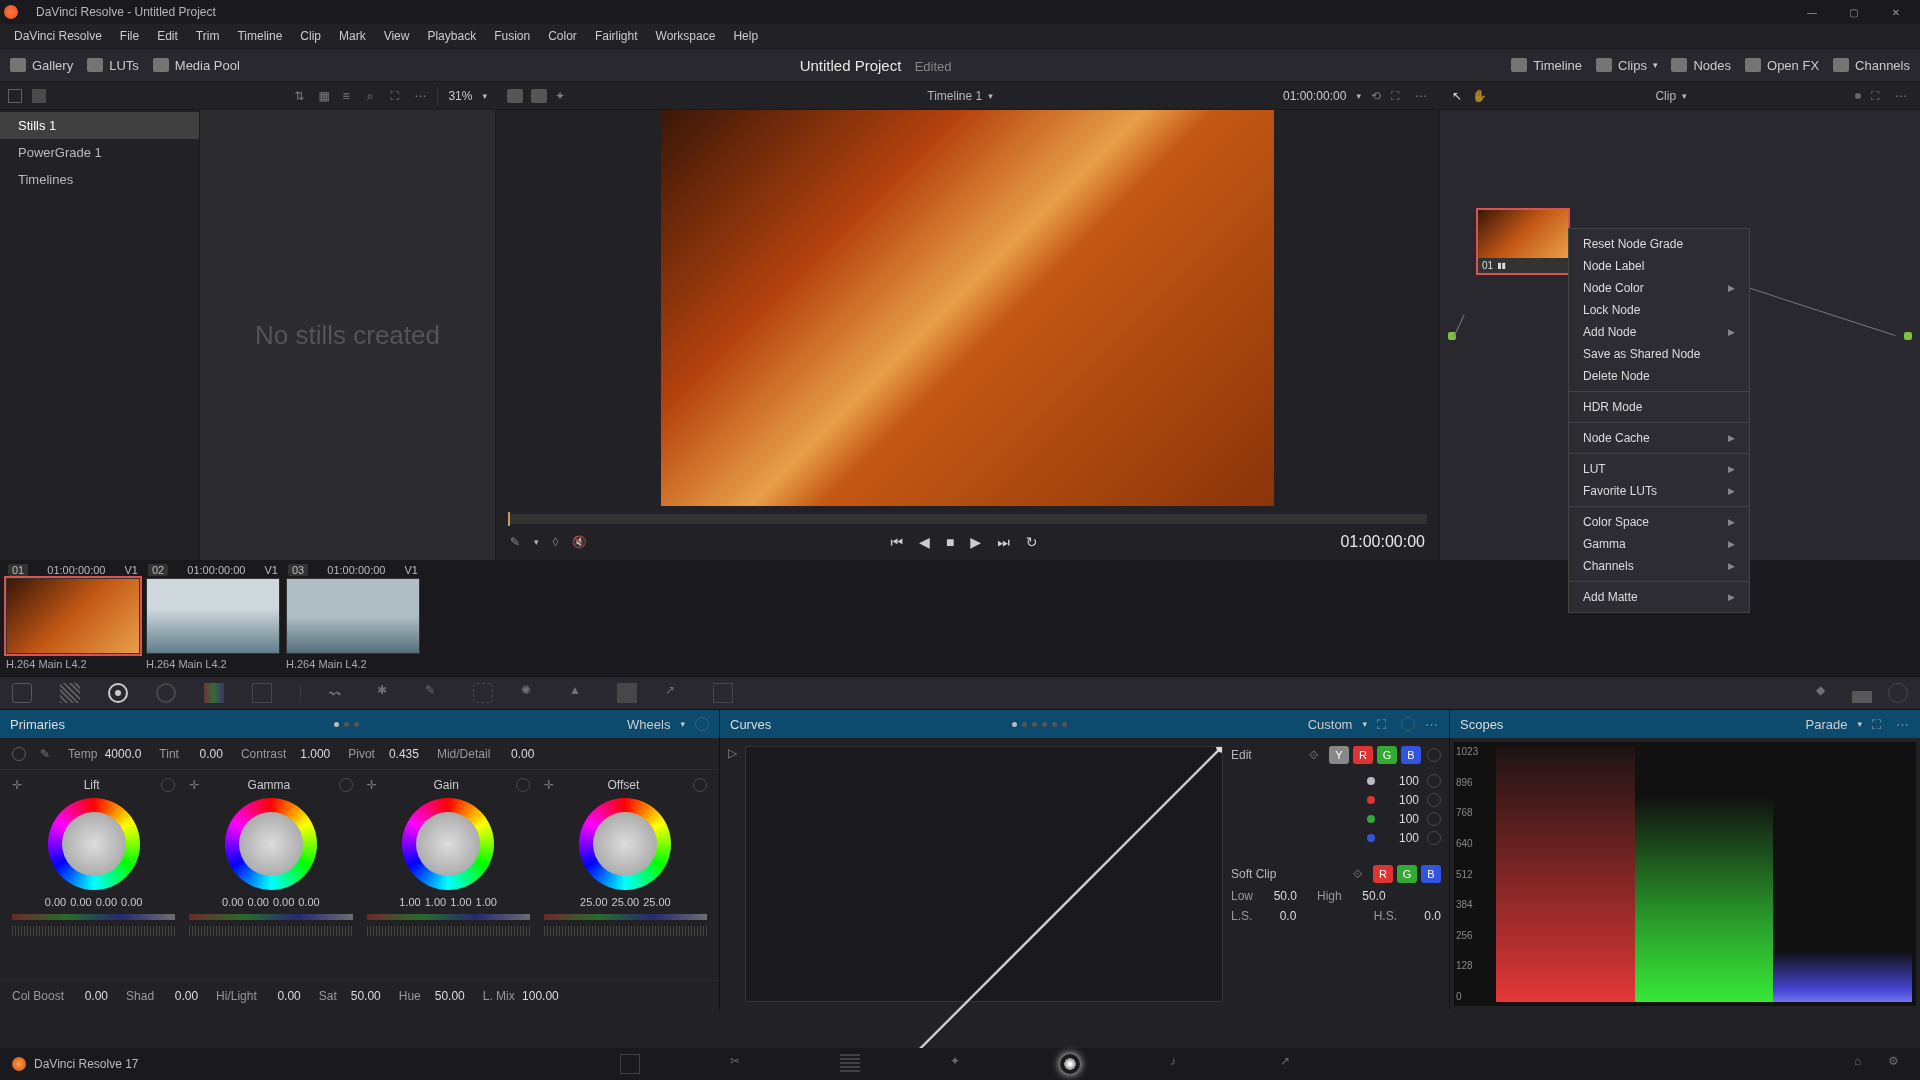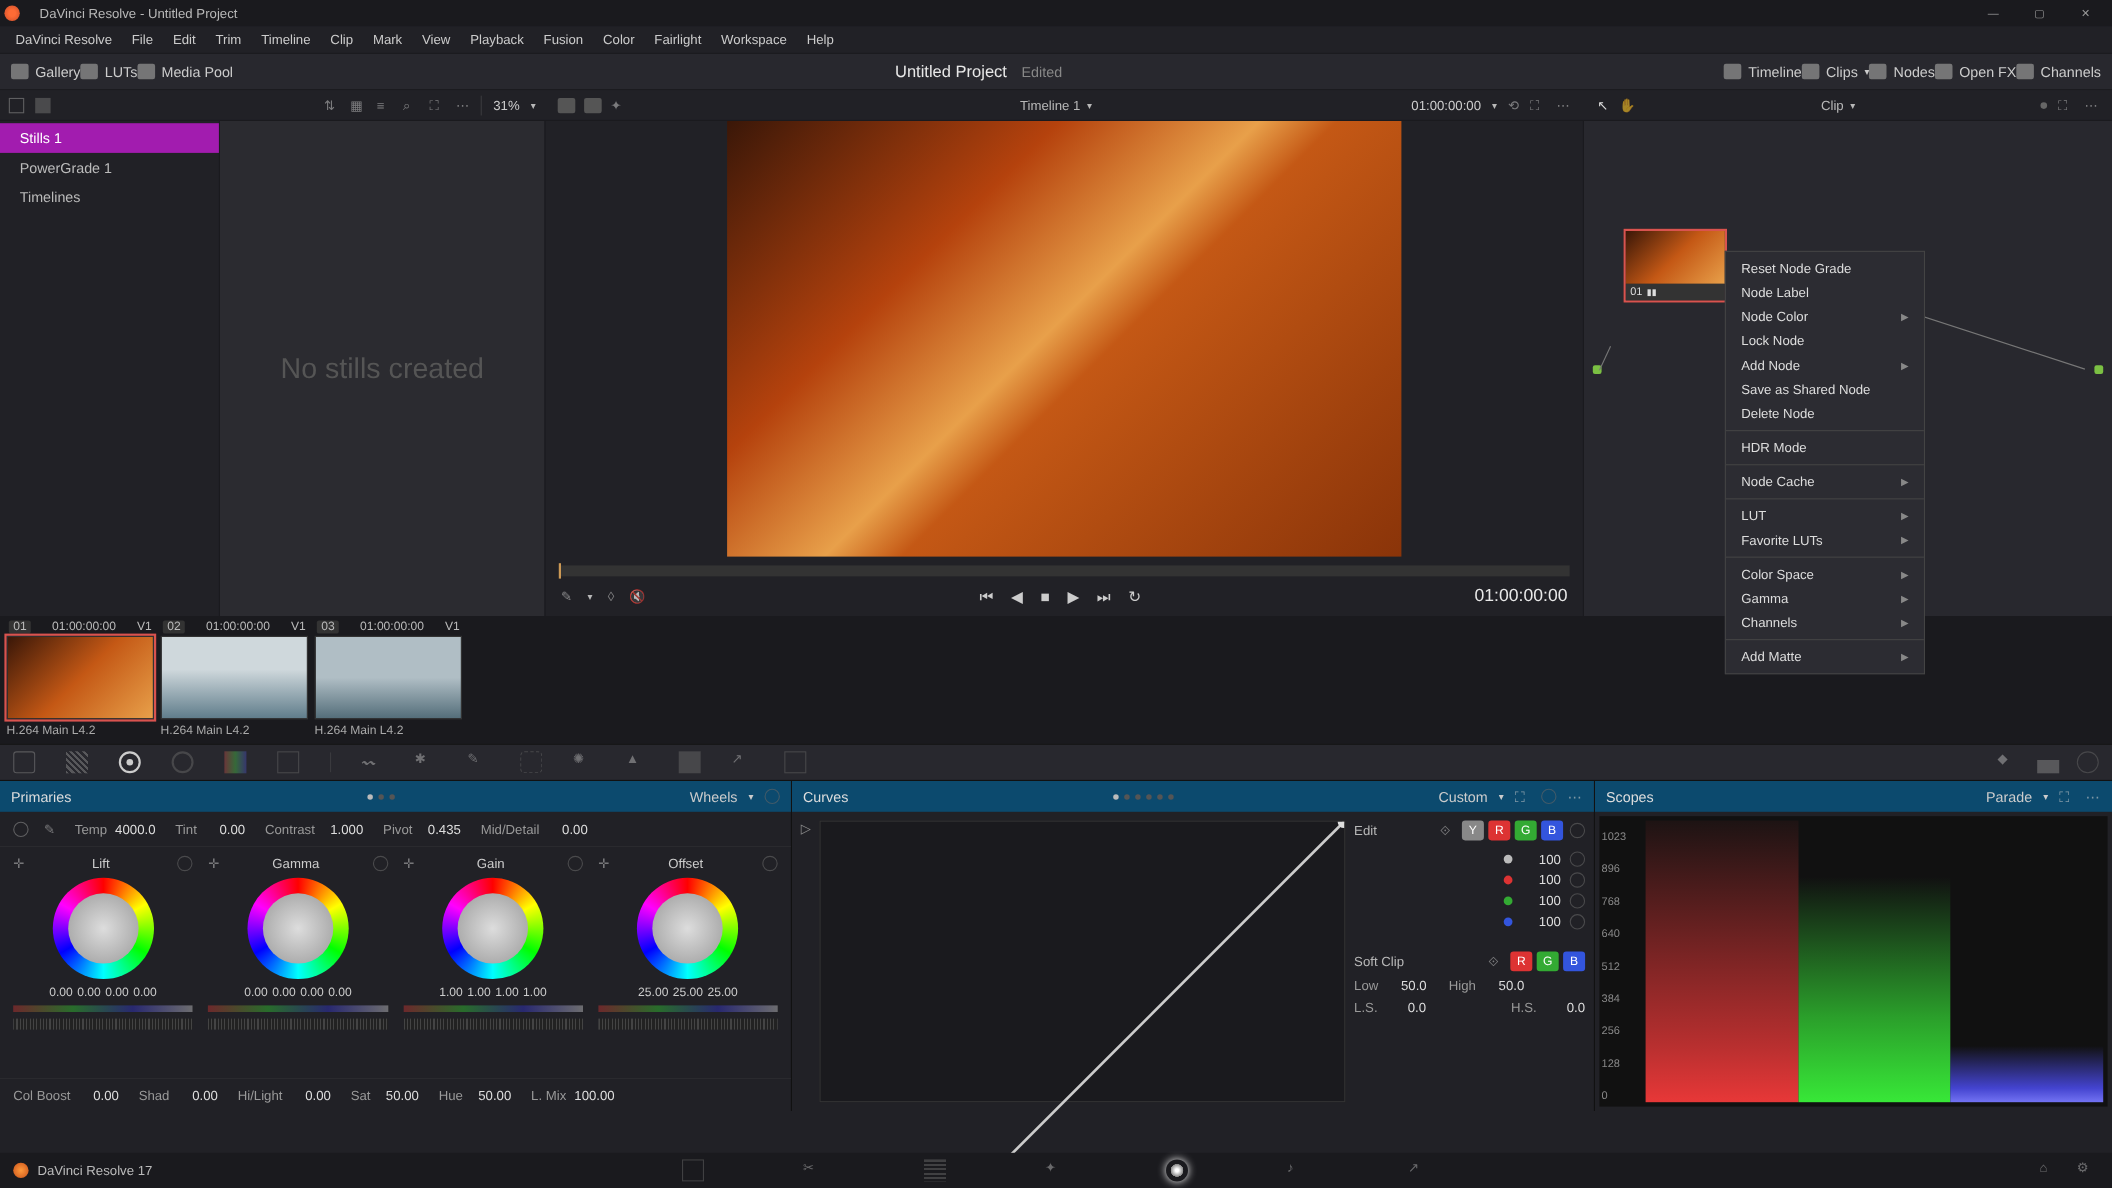--- a/index.html
+++ b/index.html
@@ -11,21 +11,21 @@
 .titlebar-logo { width: 14px; height: 14px; background: radial-gradient(circle, #ff6b35 30%, #c94c2a 100%); border-radius: 50%; }
 .titlebar-right { display: flex; gap: 2px; }
 .win-btn { width: 40px; height: 20px; display: flex; align-items: center; justify-content: center; font-size: 10px; color: #999; }
 
 
 .menubar { height: 24px; background: #212126; display: flex; align-items: center; padding: 0 6px; gap: 2px; }
 .menu-item { padding: 2px 8px; font-size: 12px; color: #ccc; }
 
 
 .top-toolbar { height: 34px; background: #28282e; display: flex; align-items: center; padding: 0 10px; justify-content: space-between; border-top: 1px solid #1a1a1e; border-bottom: 1px solid #1a1a1e; }
-.tb-group { display: flex; align-items: center; }
+.tb-group { display: flex; align-items: center; gap: 14px; }
 .tb-btn { display: flex; align-items: center; gap: 6px; color: #ccc; font-size: 13px; }
 .tb-icon { width: 16px; height: 14px; background: #888; border-radius: 2px; opacity: 0.8; }
 .project-title { font-size: 15px; color: #e8e8e8; }
 .edited { font-size: 13px; color: #888; margin-left: 10px; }
 
 
 .sub-toolbar { height: 28px; background: #212126; display: flex; align-items: center; border-bottom: 1px solid #1a1a1e;}
 .sub-left { width: 495px; display: flex; align-items: center; gap: 10px; padding: 0 8px; }
 .sub-center { flex: 1; display: flex; align-items: center; justify-content: space-between; padding: 0 12px; }
 .sub-right { width: 480px; display: flex; align-items: center; justify-content: space-between; padding: 0 12px; }
@@ -34,21 +34,21 @@
 .zoom { color: #ccc; font-size: 12px;}
 .timecode { font-size: 12px; color: #ccc; }
 
 
 .main { height: 450px; display: flex; }
 
 
 .gallery-panel { width: 495px; display: flex; }
 .gallery-tree { width: 200px; background: #212126; border-right: 1px solid #1a1a1e; padding-top: 2px;}
 .tree-item { padding: 6px 18px; font-size: 13px; color: #bbb; }
-.tree-item.active { background: #a21caf; color: #fff; }
+.tree-item.active { background: #404040; color: #fff; }
 .gallery-content { flex: 1; display: flex; align-items: center; justify-content: center; color: #555; font-size: 26px; background: #2b2b30;}
 
 
 .viewer-panel { flex: 1; background: #212126; display: flex; flex-direction: column; border-left:1px solid #1a1a1e; border-right:1px solid #1a1a1e;}
 .vh-icon { width: 16px; height: 14px; background: #555; border-radius: 2px; }
 .viewer-image { flex: 1; margin: 0 165px 8px; background: linear-gradient(135deg, #3a1708 0%, #b5420d 30%, #e8a04a 48%, #c45815 55%, #8a3409 100%); position: relative; }
 .viewer-scrub { height: 10px; margin: 0 12px; background: #333; position: relative;}
 .scrub-handle { position: absolute; left: 0; top: -2px; width: 2px; height: 14px; background: #c95; }
 .viewer-controls { height: 36px; display: flex; align-items: center; justify-content: space-between; padding: 0 14px; }
 .transport { display: flex; gap: 16px; align-items: center; color: #ccc; font-size: 14px;}
@@ -132,21 +132,21 @@
 .ch-y { background:#888;} .ch-r{background:#d33;} .ch-g{background:#3a3;} .ch-b{background:#35d;}
 .ch-link { width:14px; opacity:0.6;}
 .ch-row { display:flex; align-items:center; gap:8px; justify-content:flex-end;}
 .ch-dot { width:8px; height:8px; border-radius:50%;}
 .ch-val { width:36px; text-align:right; color:#ddd;}
 .reset-i { width:14px; height:14px; border:1px solid #666; border-radius:50%; opacity:0.6;}
 .sc-row { display:flex; align-items:center; justify-content:space-between;}
 
 
 .scope-body { flex:1; position: relative; background: #111; margin:4px;}
-.scope-axis { position:absolute; left:2px; top:10px; bottom:0; width:36px; display:flex; flex-direction:column; justify-content:space-between; font-size:10px; color:#888; padding:4px 0;}
+.scope-axis { position:absolute; left:2px; top:0; bottom:0; width:36px; display:flex; flex-direction:column; justify-content:space-between; font-size:10px; color:#888; padding:4px 0;}
 .parade { position:absolute; left:42px; right:4px; top:4px; bottom:4px; display:flex;}
 .parade-ch { flex:1; position:relative;}
 .pr-r { background: linear-gradient(180deg, rgba(255,60,60,0.05) 0%, rgba(255,60,60,0.7) 80%, rgba(255,60,60,0.9) 100%);}
 .pr-g { background: linear-gradient(180deg, transparent 20%, rgba(60,255,60,0.6) 70%, rgba(60,255,60,0.9) 100%);}
 .pr-b { background: linear-gradient(180deg, transparent 80%, rgba(80,80,255,0.8) 95%, rgba(120,120,255,0.95) 100%);}
 
 
 .page-bar { position: fixed; bottom: 0; left: 0; right: 0; height: 32px; background: #1a1a1e; display: flex; align-items: center; justify-content: center; gap: 90px; }
 .page-icon { width: 20px; height: 20px; opacity: 0.5; }
 .page-icon.active { opacity: 1; }

